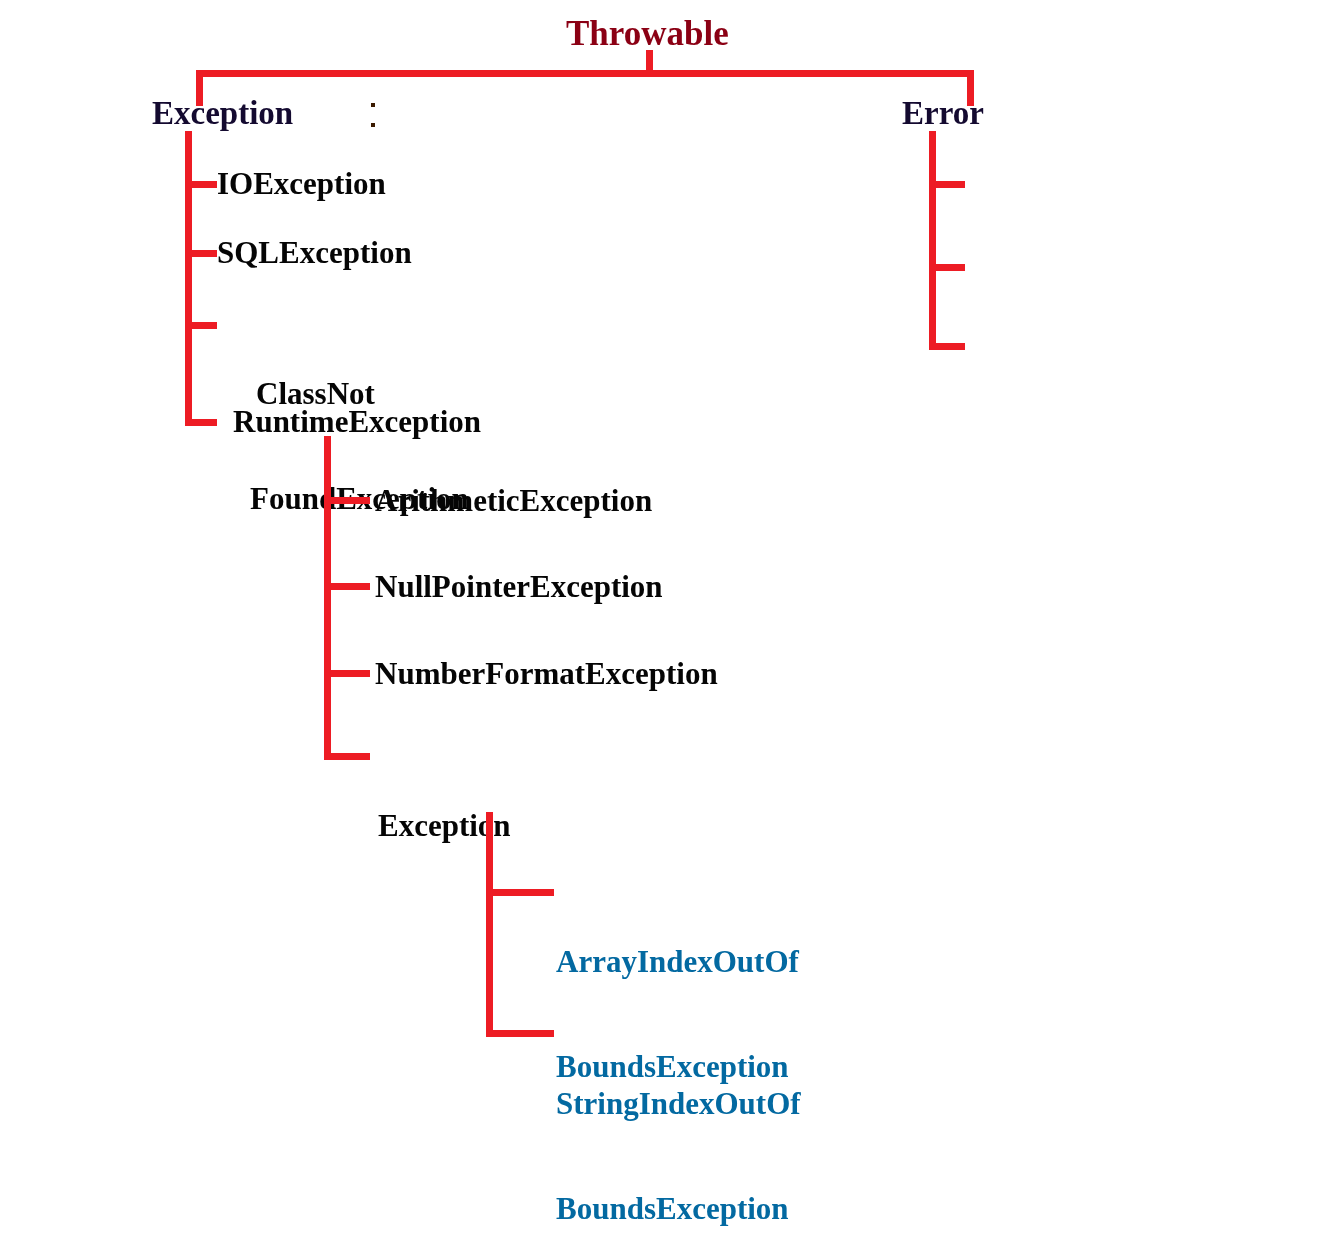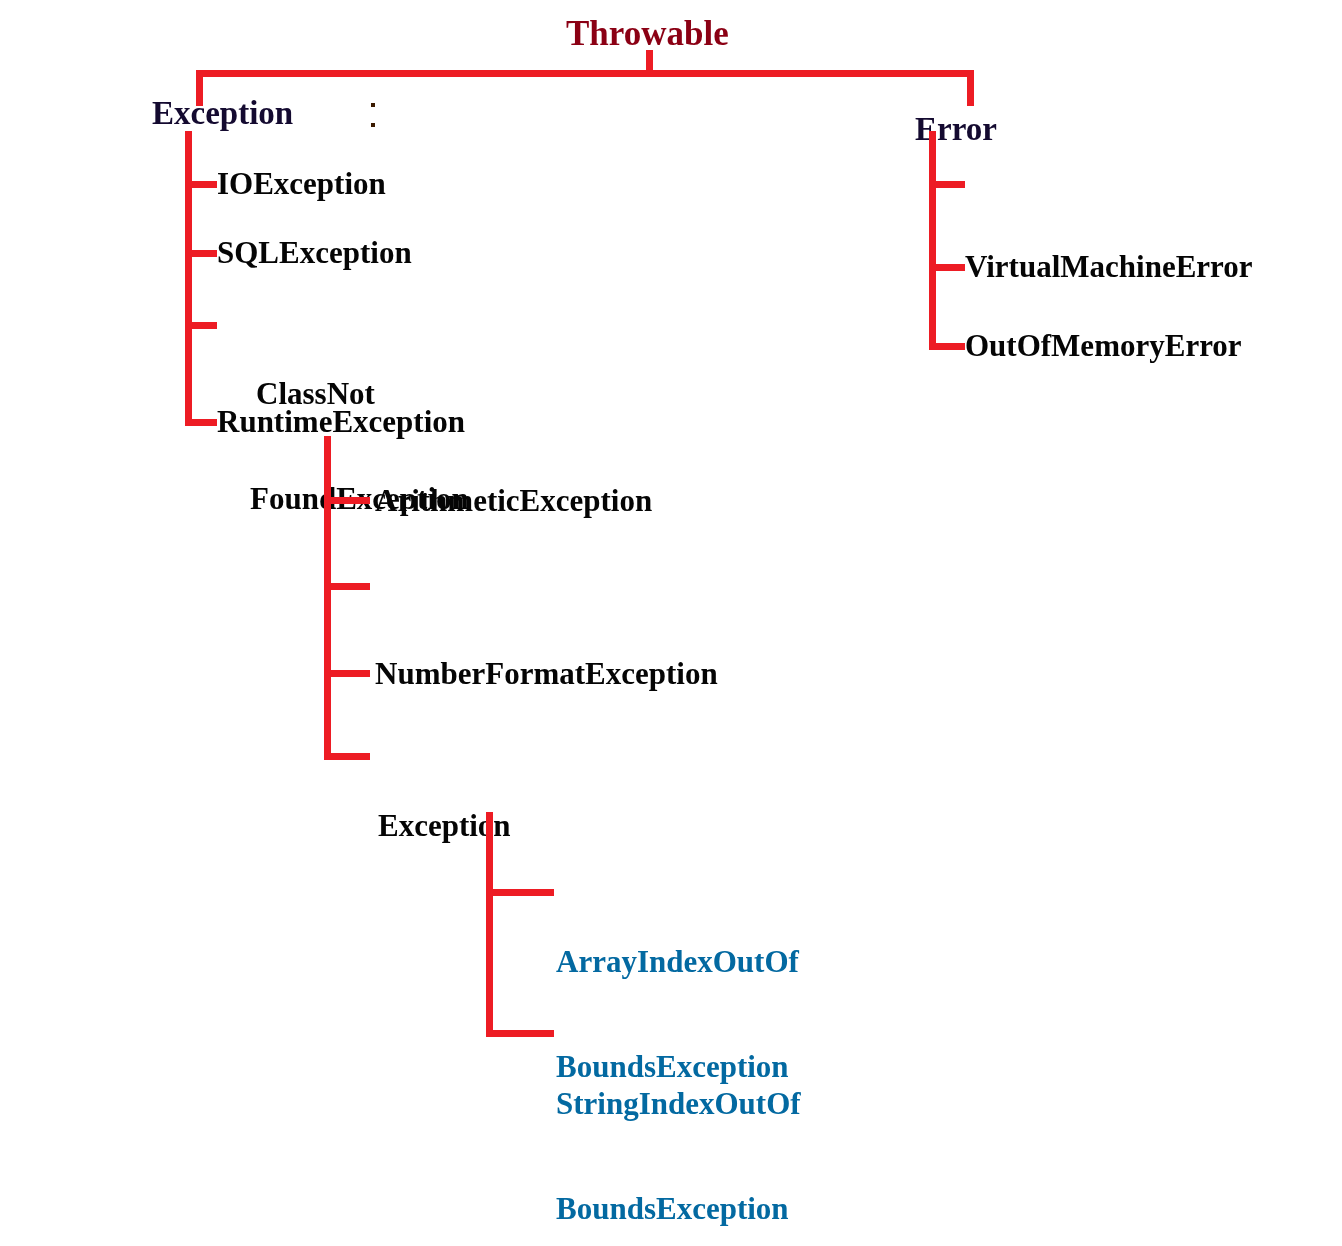--- a/index.html
+++ b/index.html
@@ -98,31 +98,32 @@
 
   <div class="node lvl2-node" style="left:217px; top:167px;font-family:Liberation Serif, serif;">IOException</div>
 
   <div class="node lvl2-node" style="left:217px; top:236px;">SQLException</div>
 
   <div class="node lvl2-node" style="left:220px; top:308px;margin-left:36px;">
     <span class="ln">ClassNot</span>
     <span class="ln" style="margin-left:-6px;">FoundException</span>
   </div>
 
-  <div class="node lvl2-node" style="left:217px; top:405px;">RuntimeException</div>
+  <div class="node lvl2-node" style="left:233px; top:405px;">RuntimeException</div>
 
   <div class="conn v" style="left:324px; top:436px; height:324px;"></div>
 
   <div class="conn h" style="left:324px; top:497px; width:46px;"></div>
   <div class="conn h" style="left:324px; top:583px; width:46px;"></div>
   <div class="conn h" style="left:324px; top:670px; width:46px;"></div>
   <div class="conn h" style="left:324px; top:753px; width:46px;"></div>
 
   <div class="node lvl3-node" style="left:375px; top:484px;">ArithmeticException</div>
 
+  <div class="node lvl3-node" style="left:375px; top:570px;">NullPointerException</div>
 
   <div class="node lvl3-node" style="left:375px; top:657px;">NumberFormatException</div>
 
   <div class="node lvl3-node" style="left:375px; top:740px;">
     <span class="ln" style="margin-left:3px;">Exception</span>
   </div>
 
   <div class="conn v" style="left:486px; top:812px; height:225px;"></div>
 
   <div class="conn h" style="left:486px; top:889px; width:68px;"></div>
@@ -131,26 +132,24 @@
   <div class="node lvl4-node" style="left:556px; top:876px;">
     <span class="ln">ArrayIndexOutOf</span>
     <span class="ln" style="margin-left:0px;">BoundsException</span>
   </div>
 
   <div class="node lvl4-node" style="left:556px; top:1018px;">
     <span class="ln">StringIndexOutOf</span>
     <span class="ln" style="margin-left:0px;">BoundsException</span>
   </div>
 
-  <div class="node lvl1-node" style="left:902px; top:111px;margin-left:13px;">Error</div>
+  <div class="node lvl1-node" style="left:902px; top:95px;">Error</div>
 
   <div class="conn v" style="left:929px; top:131px; height:219px;"></div>
 
   <div class="conn h" style="left:929px; top:181px; width:36px;"></div>
   <div class="conn h" style="left:929px; top:264px; width:36px;"></div>
   <div class="conn h" style="left:929px; top:343px; width:36px;"></div>
 
 
-  <div class="node lvl2-node" style="left:965px; top:250px;">VirtualMachineError</div>
 
-  <div class="node lvl2-node" style="left:965px; top:329px;">OutOfMemoryError</div>
 
 </div>
 
 </body></html>

